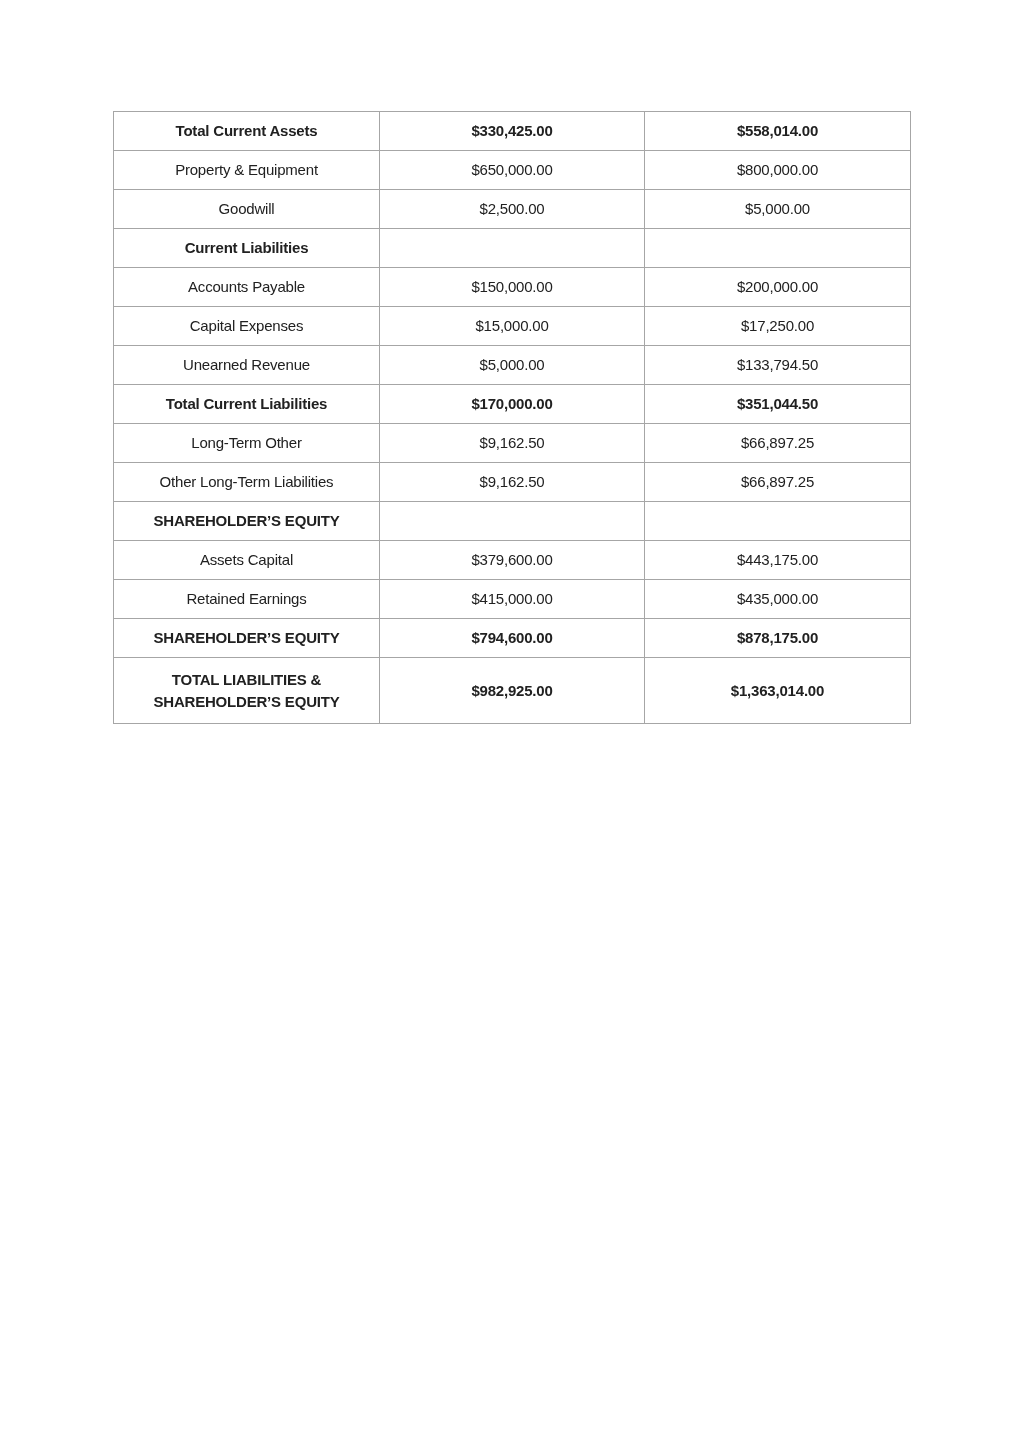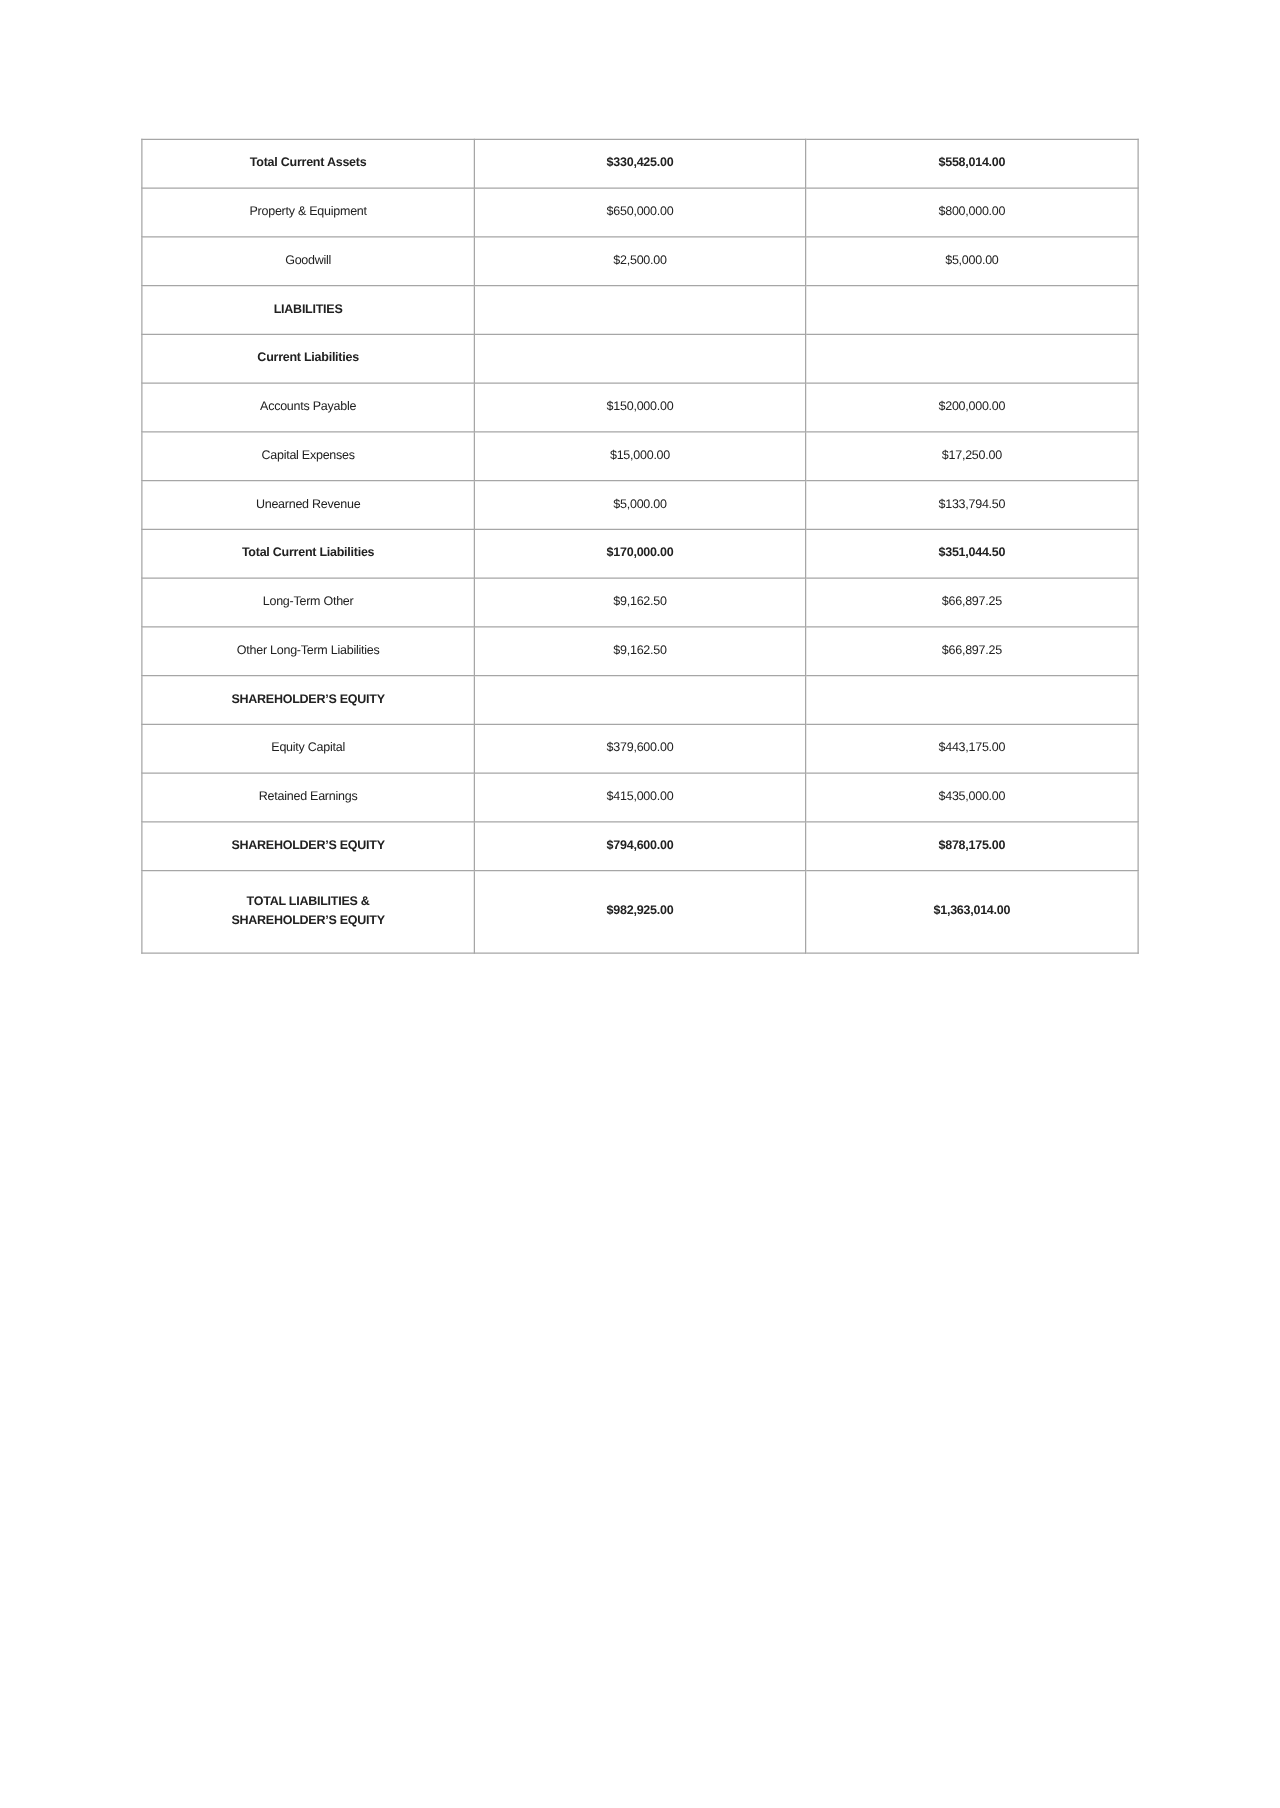--- a/index.html
+++ b/index.html
@@ -22,21 +22,21 @@
     width: 797px;
     border-collapse: collapse;
     table-layout: fixed;
   }
   .sheet-table td {
     border: 1px solid #a6a6a6;
     height: 39px;
     padding: 4px 12px;
     text-align: center;
     vertical-align: middle;
-    font-size: 10px;
+    font-size: 15px;
     letter-spacing: -0.2px;
     line-height: 1.45;
     color: #212121;
     white-space: pre-line;
     overflow: hidden;
   }
   .sheet-table tr.bold td {
     font-weight: 700;
   }
   .sheet-table tr.tall td {
@@ -61,25 +61,20 @@
         </tr>
         <tr>
           <td>Property &amp; Equipment</td>
           <td>$650,000.00</td>
           <td>$800,000.00</td>
         </tr>
         <tr>
           <td>Goodwill</td>
           <td>$2,500.00</td>
           <td>$5,000.00</td>
-        </tr>
-        <tr class="bold">
-          <td>LIABILITIES</td>
-          <td></td>
-          <td></td>
         </tr>
         <tr class="bold">
           <td>Current Liabilities</td>
           <td></td>
           <td></td>
         </tr>
         <tr>
           <td>Accounts Payable</td>
           <td>$150,000.00</td>
           <td>$200,000.00</td>
@@ -108,21 +103,21 @@
           <td>Other Long-Term Liabilities</td>
           <td>$9,162.50</td>
           <td>$66,897.25</td>
         </tr>
         <tr class="bold">
           <td>SHAREHOLDER’S EQUITY</td>
           <td></td>
           <td></td>
         </tr>
         <tr>
-          <td>Equity Capital</td>
+          <td>Assets Capital</td>
           <td>$379,600.00</td>
           <td>$443,175.00</td>
         </tr>
         <tr>
           <td>Retained Earnings</td>
           <td>$415,000.00</td>
           <td>$435,000.00</td>
         </tr>
         <tr class="bold">
           <td>SHAREHOLDER’S EQUITY</td>

